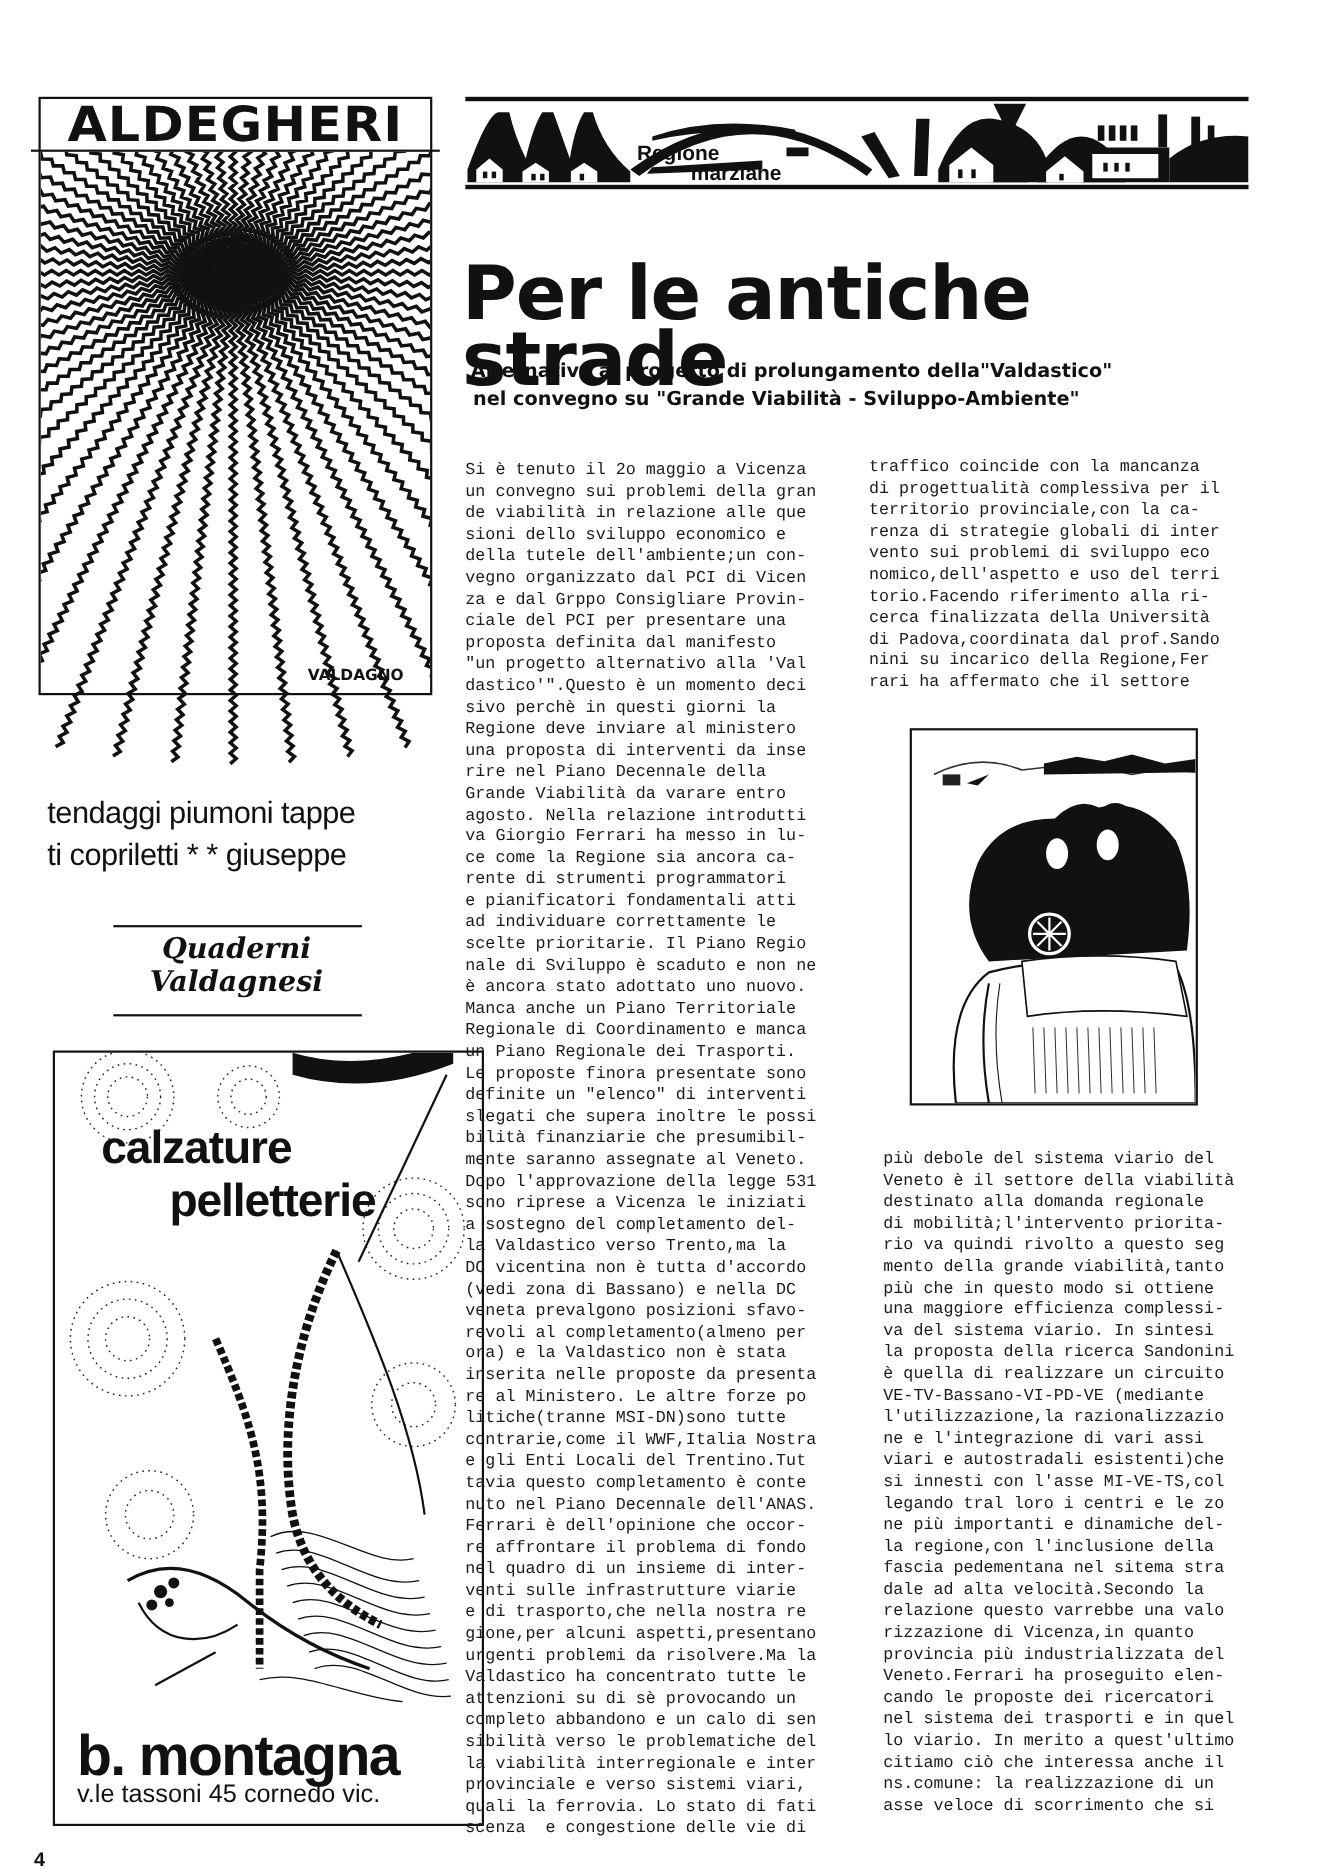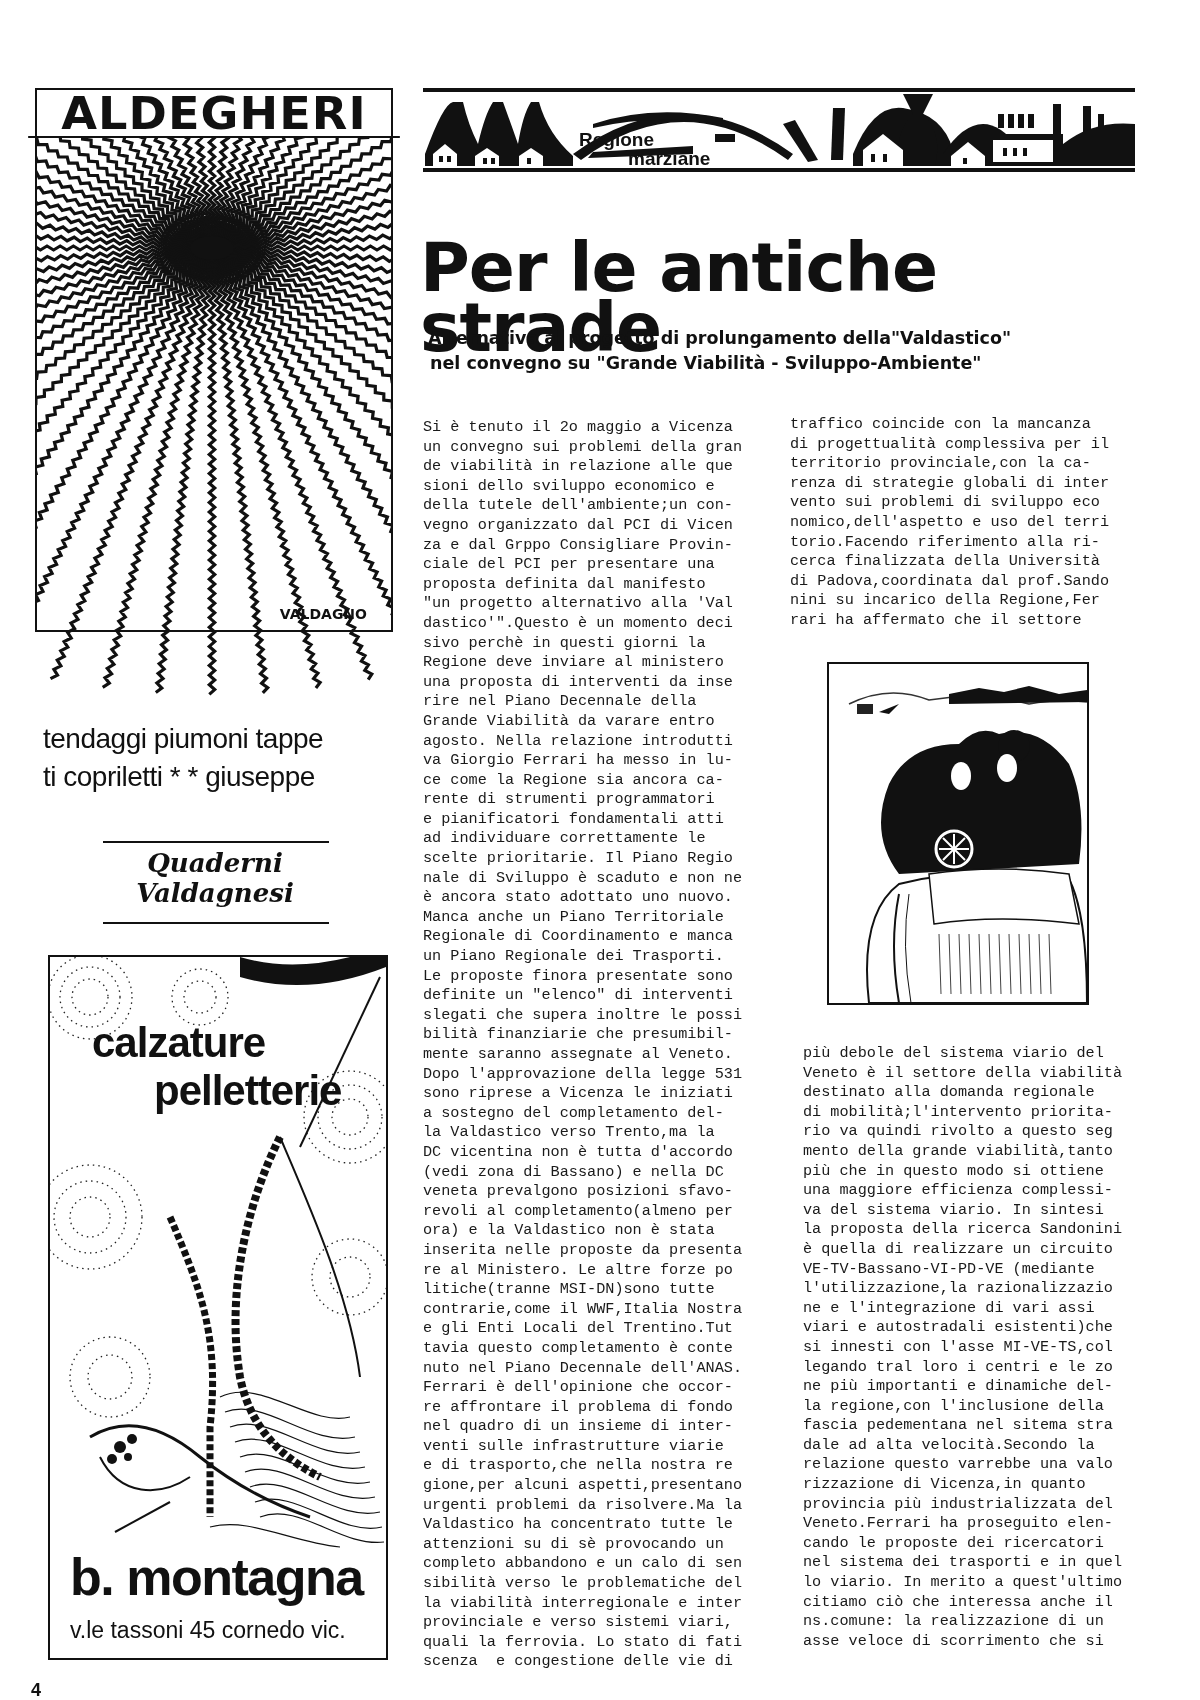--- a/index.html
+++ b/index.html
@@ -12,25 +12,25 @@
   #ad1-art { position:absolute; left:0; top:48px; right:0; height:580px; overflow:hidden; }
   #ad1-text { position:absolute; left:6px; top:630px; right:4px; font-size:28px; line-height:38px; letter-spacing:-0.5px; }
   #ad1-city { position:absolute; right:24px; bottom:8px; font-weight:bold; font-size:14px; letter-spacing:0px; font-family:"DejaVu Sans", sans-serif; }
 
   
   #q-rule-top { left:103px; top:841px; width:226px; height:2px; background:#111; }
   #q-title { left:60px; top:848px; width:310px; text-align:center; font-family:"DejaVu Serif", serif; font-style:italic; font-weight:bold; font-size:26px; line-height:30px; }
   #q-rule-bottom { left:103px; top:922px; width:226px; height:2px; background:#111; }
 
   
-  #ad2 { left:48px; top:955px; width:340px; height:705px; border:2px solid #111; box-sizing:border-box; overflow:hidden; }
+  #ad2 { left:48px; top:955px; width:392px; height:705px; border:2px solid #111; box-sizing:border-box; overflow:hidden; }
   #ad2-art { position:absolute; left:0; top:0; width:100%; height:100%; }
   #ad2-cal { position:absolute; left:42px; top:62px; font-size:42px; font-weight:bold; letter-spacing:-1px; background:rgba(255,255,255,0.0); }
   #ad2-pel { position:absolute; left:104px; top:110px; font-size:42px; font-weight:bold; letter-spacing:-1px; }
-  #ad2-name { position:absolute; left:20px; top:590px; font-size:52px; font-weight:bold; letter-spacing:-1.5px; }
+  #ad2-name { position:absolute; left:20px; top:610px; font-size:52px; font-weight:bold; letter-spacing:-1.5px; }
   #ad2-addr { position:absolute; left:20px; top:660px; font-size:23px; }
 
   #page-num { left:31px; top:1680px; font-weight:bold; font-size:18px; }
 
   
   #banner { left:423px; top:88px; width:712px; height:84px; }
   #banner-rule-top { position:absolute; left:0; top:0; width:100%; height:4px; background:#111; }
   #banner-rule-bot { position:absolute; left:0; bottom:0; width:100%; height:4px; background:#111; }
   #banner-svg { position:absolute; left:0; top:6px; width:100%; height:72px; }
   #banner-t1 { position:absolute; left:156px; top:41px; font-weight:bold; font-size:19px; }

